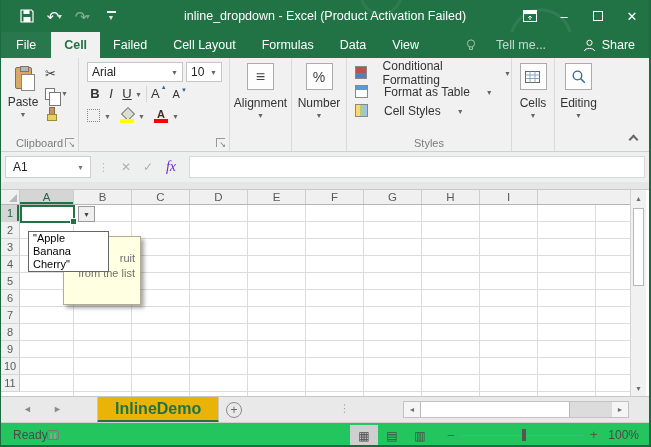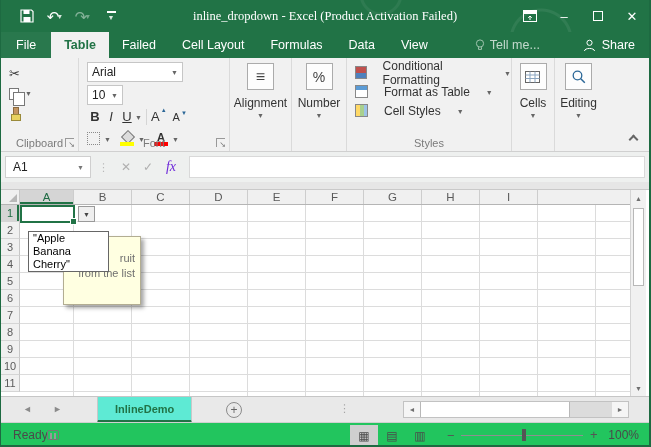--- a/index.html
+++ b/index.html
@@ -16,30 +16,30 @@
        radial-gradient(circle at 540px 40px, transparent 28px, rgba(255,255,255,.07) 29px, rgba(255,255,255,.07) 31px, transparent 32px),
        radial-gradient(circle at 380px -6px, transparent 18px, rgba(255,255,255,.06) 19px, rgba(255,255,255,.06) 21px, transparent 22px);
      pointer-events:none; }
   .qat { display:flex; align-items:center; gap:4px; padding-left:14px; z-index:1; }
   .qat .btn { display:flex; align-items:center; justify-content:center; width:24px; height:24px; cursor:default; }
   .glyph { font-size:15px; line-height:1; }
   .dim { opacity:.45; }
   .ddw { font-size:7px; color:#d8e8df; margin-left:-3px; }
   .qatbar { display:inline-block; width:9px; height:2px; background:#fff; margin-bottom:1px; }
   .qat-custom { display:flex; flex-direction:column; align-items:center; width:18px; }
-  .title-text { position:absolute; left:0; right:0; text-align:center; font-size:12.5px; color:#fff; pointer-events:none;font-family:Liberation Serif, serif; }
+  .title-text { position:absolute; left:0; right:0; text-align:center; font-size:12.5px; color:#fff; pointer-events:none; }
   .winctrl { margin-left:auto; display:flex; z-index:1; }
   .winctrl .btn { width:34px; height:32px; display:flex; align-items:center; justify-content:center; font-size:13px; color:#fff; }
 
   
   .tabrow { height:26px; background:var(--green,#217346); display:flex; align-items:stretch; color:#fff; font-size:12.5px; }
   .rtab { display:flex; align-items:center; padding:0 13px; cursor:default; }
   .rtab.file { padding:0 15px; background:rgba(255,255,255,.04); }
   .rtab.active { background:#f1f1f1; color:var(--green,#217346); font-weight:700; }
-  .tellme { display:flex; align-items:center; gap:5px; padding:0 10px; margin-left:24px; color:rgba(255,255,255,.72); }
+  .tellme { display:flex; align-items:center; gap:20px; padding:0 10px; margin-left:24px; color:rgba(255,255,255,.72); }
   .share { display:flex; align-items:center; gap:6px; padding:0 14px; margin-left:auto; }
 
   
   .ribbon { position:relative; height:94px; background:#f1f1f1; border-bottom:1px solid #d0d0d0; display:flex; }
   .rgroup { position:relative; height:100%; border-right:1px solid #dadada; flex-shrink:0; }
   .g-label { position:absolute; bottom:2px; left:0; right:0; text-align:center; font-size:11px; color:#7b7b7b; }
   .launcher { position:absolute; right:4px; bottom:4px; width:9px; height:9px; border-top:1px solid #999; border-left:1px solid #999; }
   .launcher::after { content:"↘"; position:absolute; right:-1px; bottom:-2px; font-size:8px; color:#777; }
   .bigbtn { display:flex; flex-direction:column; align-items:center; width:44px; padding-top:5px; cursor:default; }
   .bigbtn .lbl { margin-top:6px; font-size:12px; color:#333; }
@@ -54,21 +54,21 @@
   .smallcol { display:flex; flex-direction:column; gap:3px; padding:3px 0 0 4px; }
   .smallbtn { display:flex; align-items:center; height:17px; font-size:13px; color:#3c3c3c; }
   .copy-icon { position:relative; width:10px; height:12px; background:#fff; border:1px solid #777; }
   .copy-icon::after { content:""; position:absolute; left:3px; top:3px; width:10px; height:12px; background:#fff; border:1px solid #777; }
   .painter-icon { position:relative; width:12px; height:13px; }
   .painter-icon::before { content:""; position:absolute; left:4px; top:0; width:4px; height:6px; background:#c49560; border:1px solid #8a6a40; }
   .painter-icon::after { content:""; position:absolute; left:2px; top:7px; width:8px; height:5px; background:#e8d25f; border:1px solid #9a8a3a; }
 
   
   .font-body { padding:4px 4px 0 8px; }
-  .selrow { display:flex; gap:3px;flex-direction:column; }
+  .selrow { display:flex; gap:3px; }
   .selbox { display:flex; align-items:center; height:20px; background:#fff; border:1px solid #c6c6c6; font-size:12px; color:#222; padding:0 4px; }
   .selbox .caret { margin-left:auto; font-size:7px; color:#666; padding-left:4px; }
   .fmtrow { display:flex; align-items:center; height:21px; margin-top:1px; }
   .fbtn { min-width:16px; padding:0 3px; text-align:center; font-size:13px; color:#333; }
   .u-l { text-decoration:underline; }
   .vsep { width:1px; height:16px; background:#d5d5d5; margin:0 4px; }
   .grow { position:relative; font-size:13px; color:#333; padding-right:7px; }
   .grow::after { content:"▲"; position:absolute; top:-2px; right:0; font-size:6px; color:#2b6797; }
   .shrink { position:relative; font-size:11px; color:#333; padding-right:7px; margin-left:6px; }
   .shrink::after { content:"▼"; position:absolute; top:-1px; right:0; font-size:6px; color:#2b6797; }
@@ -124,21 +124,21 @@
   .listbox { position:absolute; left:27px; top:41px; width:81px; background:#fff; border:1px solid #666; z-index:6; }
   .listbox div { height:13px; line-height:13px; font-size:11px; color:#000; padding-left:4px; white-space:nowrap; }
   .vscroll { position:absolute; left:629px; top:0; width:16px; height:206px; background:#f1f1f1; border-left:1px solid #d4d4d4; }
   .sbtn { height:16px; display:flex; align-items:center; justify-content:center; font-size:7px; color:#6f6f6f; background:#f1f1f1; }
   .vthumb { position:absolute; left:2px; top:18px; width:11px; height:78px; background:#fff; border:1px solid #b8b8b8; }
   .vscroll .down { position:absolute; bottom:0; left:0; right:0; }
 
   
   .tabbar { position:relative; height:26px; background:#e9e9e9; border-top:1px solid #c6c6c6; }
   .navarr { position:absolute; top:7px; font-size:9px; color:#8b8b8b; }
-  .sheettab { position:absolute; left:96px; top:0; height:26px; display:flex; align-items:center; padding:0 17px; background:#5eead4; border-left:1px solid #c8c8c8; border-right:1px solid #c8c8c8; border-bottom:3px solid var(--green,#217346); font-size:11px; font-weight:700; color:var(--green,#217346); }
+  .sheettab { position:absolute; left:96px; top:0; height:26px; display:flex; align-items:center; padding:0 17px; background:#eab308; border-left:1px solid #c8c8c8; border-right:1px solid #c8c8c8; border-bottom:3px solid var(--green,#217346); font-size:16px; font-weight:700; color:var(--green,#217346); }
   .addsheet { position:absolute; left:225px; top:5px; width:16px; height:16px; border:1px solid #8b8b8b; border-radius:50%; text-align:center; line-height:14px; font-size:12px; color:#666; }
   .hdots { position:absolute; left:338px; top:5px; color:#a5a5a5; font-size:11px; }
   .hscroll { position:absolute; left:402px; top:4px; width:226px; height:17px; background:#dcdcdc; border:1px solid #c2c2c2; display:flex; }
   .hbtn { width:16px; height:100%; background:#f5f5f5; display:flex; align-items:center; justify-content:center; font-size:7px; color:#6f6f6f; }
   .hthumb { width:150px; height:100%; background:#fff; border-left:1px solid #b8b8b8; border-right:1px solid #b8b8b8; }
   .hscroll .right { margin-left:auto; }
 
   
   .statusbar { position:relative; height:24px; background:#22c55e; border-top:1px solid #d0d0d0; }
   .ready { position:absolute; left:12px; top:5px; font-size:12px; color:#4a4a4a; }
@@ -195,21 +195,21 @@
           <svg width="10" height="10" viewBox="0 0 10 10">
             <rect x="0.5" y="0.5" width="9" height="9" fill="none" stroke="#fff"></rect>
           </svg>
         </span>
       <span class="btn">✕</span>
     </div>
   </div>
 
   <div class="tabrow">
     <span class="rtab file">File</span>
-    <span class="rtab active">Table</span>
+    <span class="rtab active">Cell</span>
     <span class="rtab">Failed</span>
     <span class="rtab">Cell Layout</span>
     <span class="rtab">Formulas</span>
     <span class="rtab">Data</span>
     <span class="rtab">View</span>
     <span class="tellme">
       <svg width="10" height="13" viewBox="0 0 10 13">
           <circle cx="5" cy="4.5" r="3.6" fill="none" stroke="#9fc5ae"></circle>
           <path d="M3.5 8.2v2.2h3V8.2" fill="none" stroke="#9fc5ae"></path>
         </svg>
@@ -221,20 +221,25 @@
           <path d="M1.5 12c0-3.4 10-3.4 10 0" fill="none" stroke="#fff"></path>
         </svg>
       <span>Share</span>
     </span>
   </div>
 
   <div class="ribbon">
 
     <div class="rgroup" style="width:78px">
       <div class="clip-body">
+        <div class="bigbtn" style="width:36px">
+          <span class="clipboard-icon"></span>
+          <span class="lbl">Paste</span>
+          <span class="dd-sm">▼</span>
+        </div>
         <div class="smallcol">
           <span class="smallbtn">
               <span>✂</span>
             </span>
           <span class="smallbtn">
               <span class="copy-icon"></span>
               <span class="dd-sm" style="margin:0 0 0 6px">▼</span>
             </span>
           <span class="smallbtn">
               <span class="painter-icon"></span>
@@ -270,21 +275,20 @@
           <span class="border-icon"></span>
           <span class="dd-sm" style="margin-left:4px">▼</span>
           <span class="gap8"></span>
           <span class="fill-icon"></span>
           <span class="dd-sm" style="margin-left:4px">▼</span>
           <span class="gap8"></span>
           <span class="fontcolor-icon">A</span>
           <span class="dd-sm" style="margin-left:4px">▼</span>
         </div>
       </div>
-      <div class="g-label">Font</div>
       <span class="launcher"></span>
     </div>
 
     <div class="rgroup" style="width:62px">
       <div class="bigbtn" style="width:100%">
         <span class="iconbox">
             <span>≡</span>
           </span>
         <span class="lbl">Alignment</span>
         <span class="dd-sm">▼</span>

